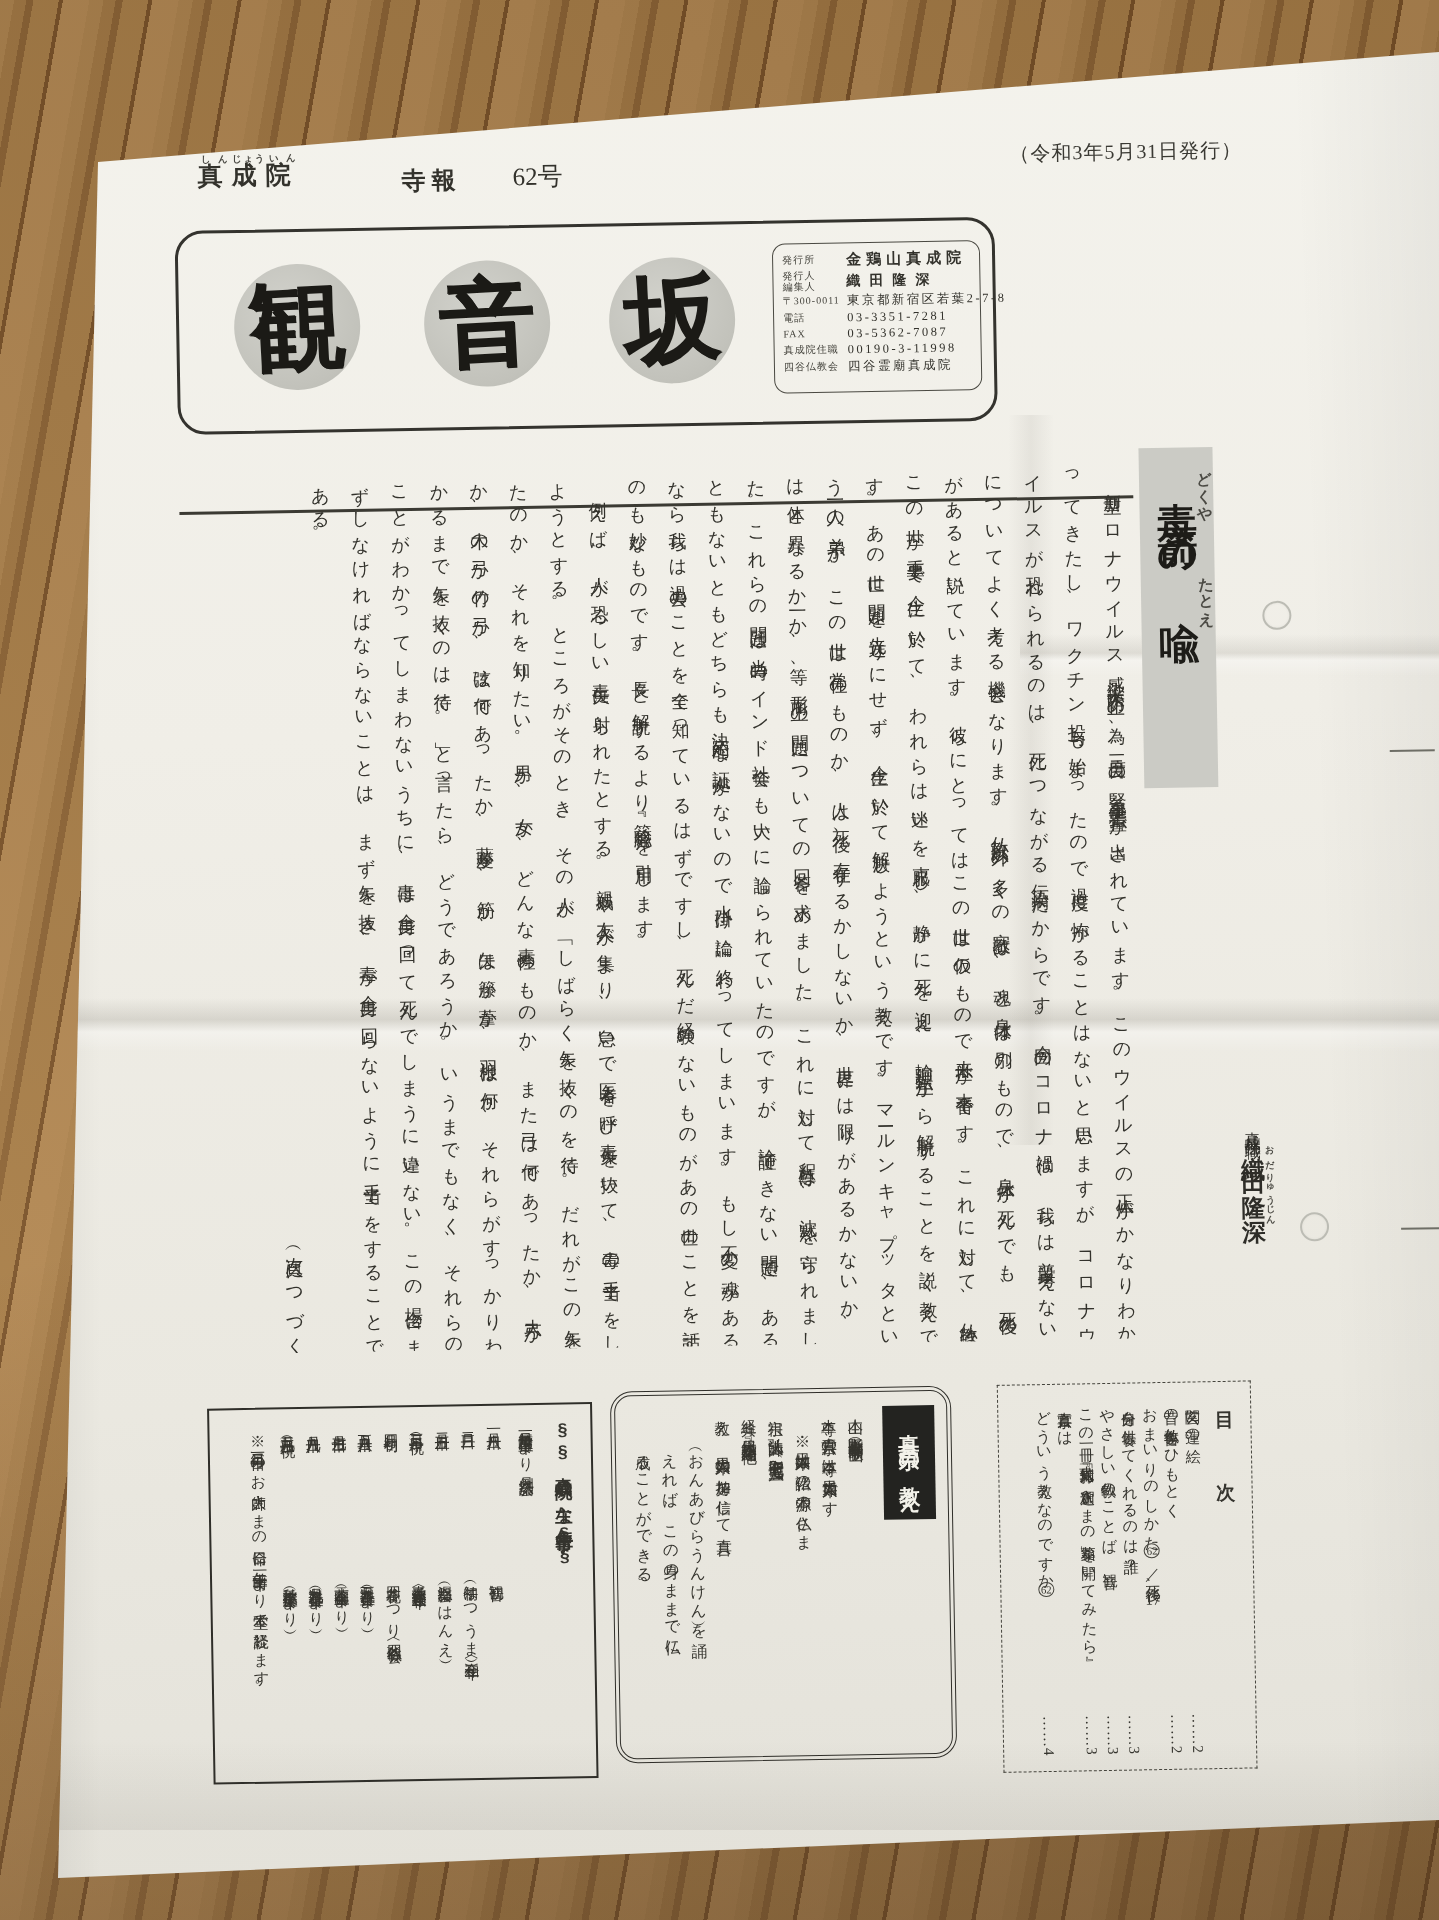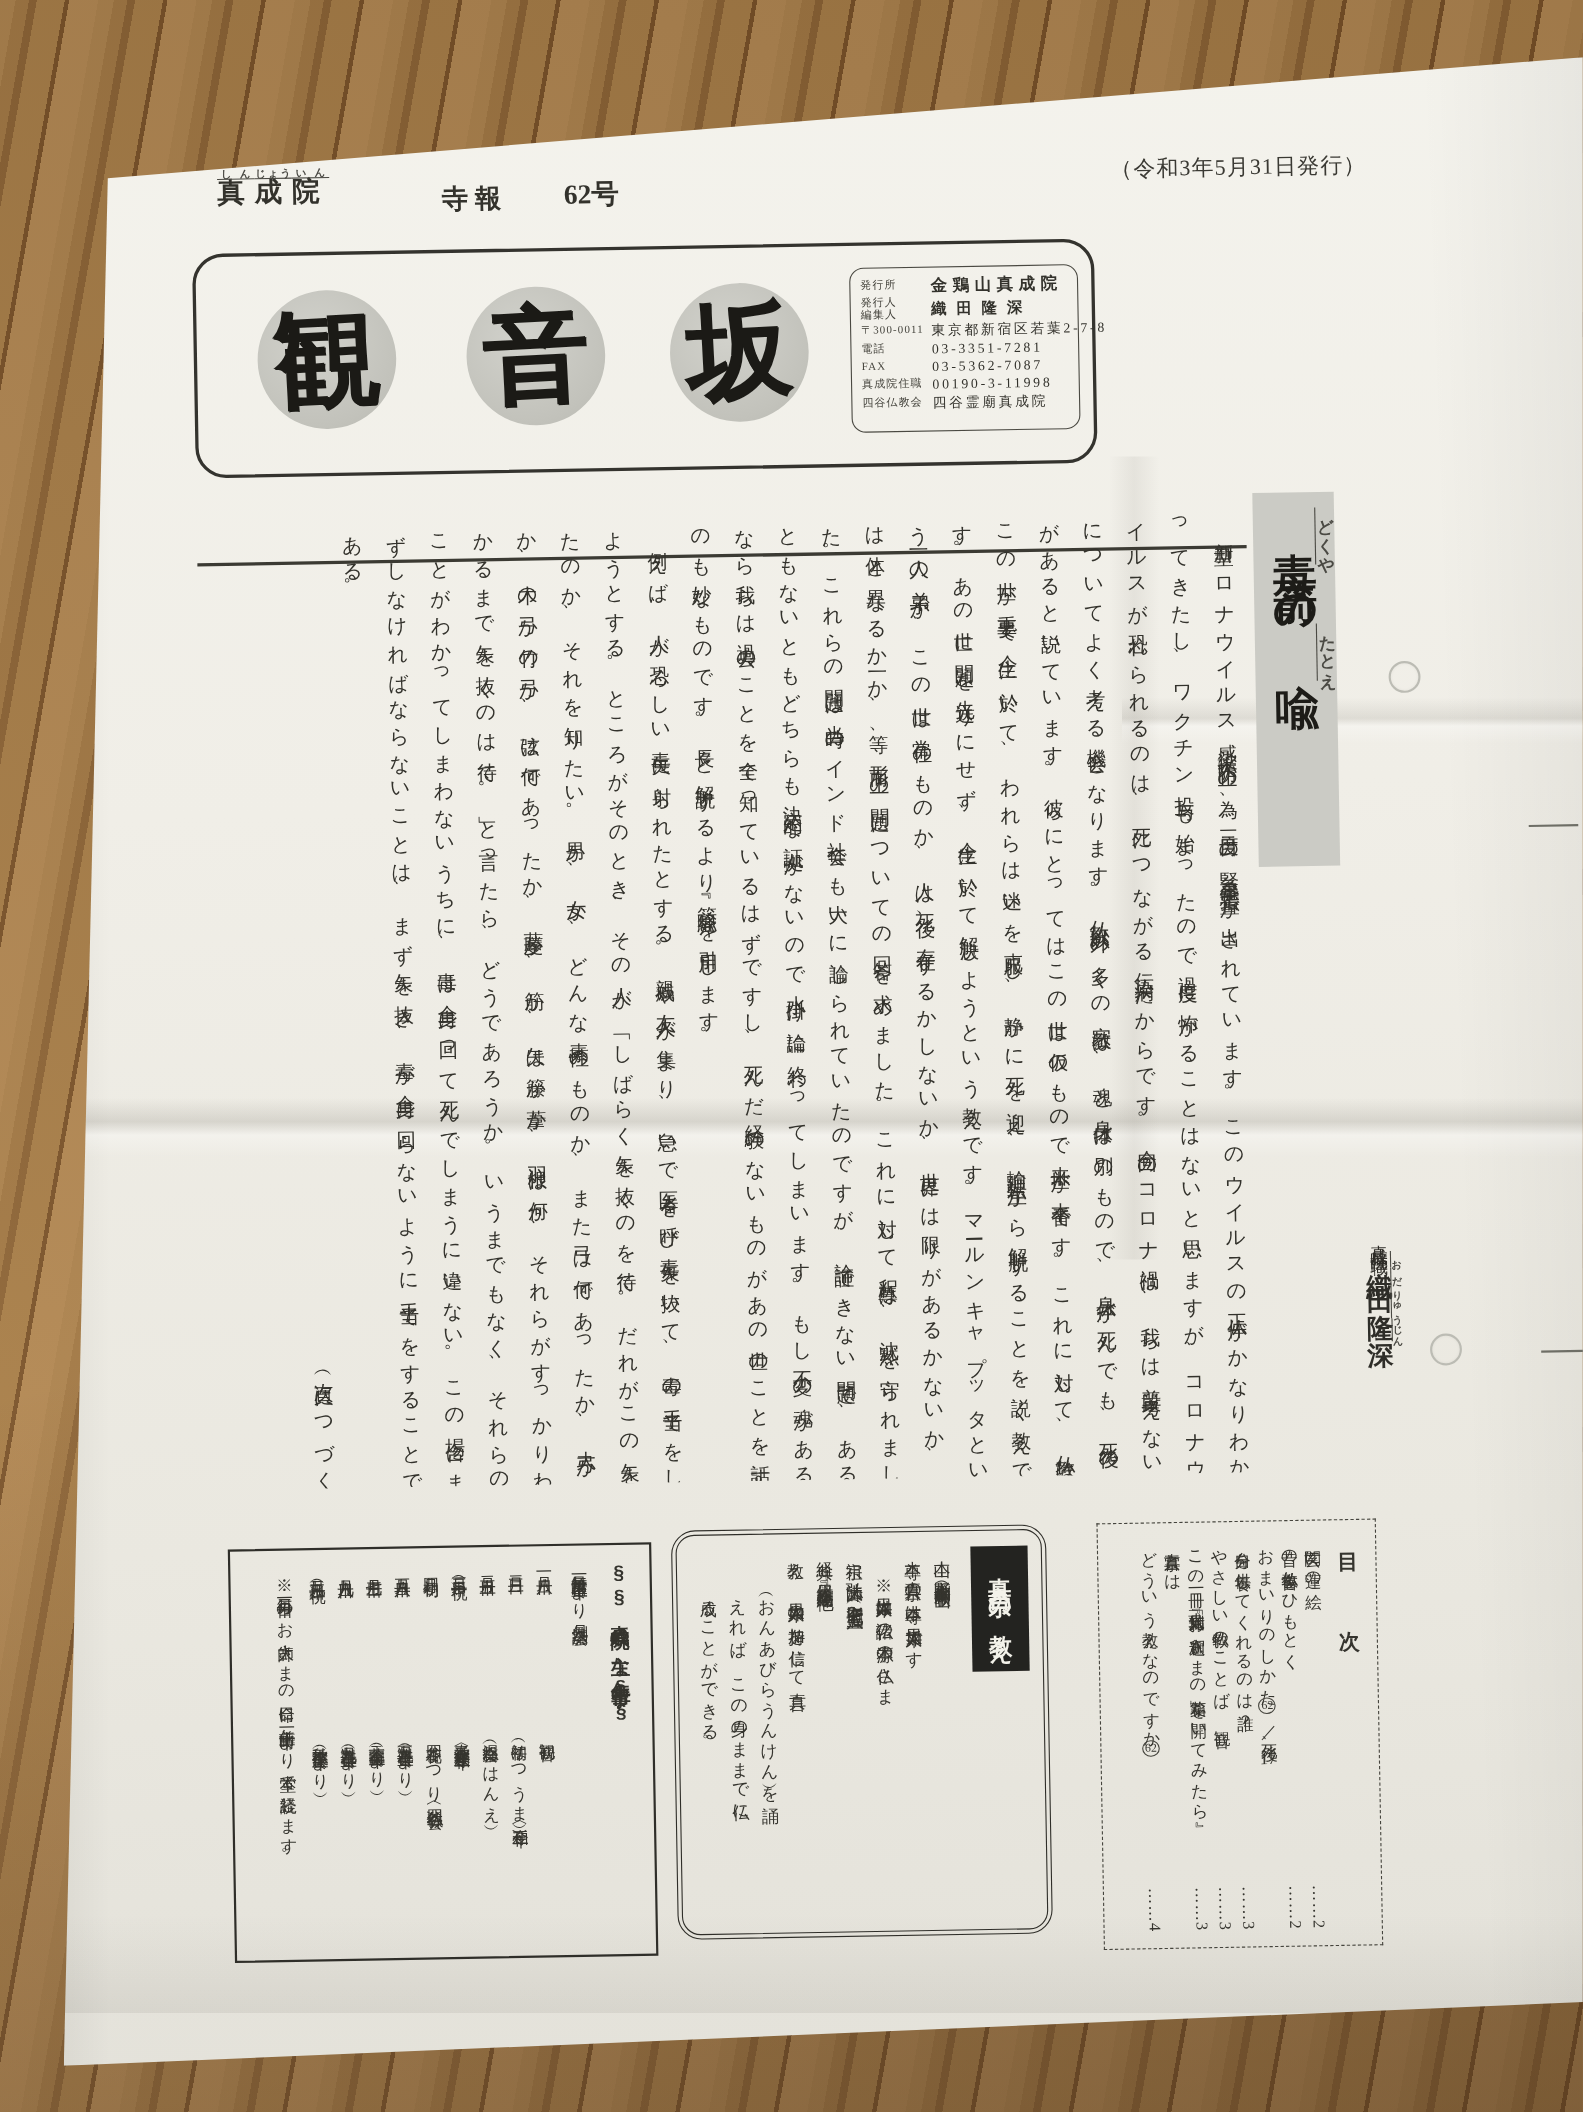--- a/index.html
+++ b/index.html
@@ -27,26 +27,26 @@
     background:linear-gradient(180deg,rgba(0,0,0,0),rgba(60,55,45,.10) 45%,rgba(255,255,255,.30) 62%,rgba(0,0,0,0));}
   #crease2{left:0;top:998px;width:1439px;height:54px;
     background:linear-gradient(180deg,rgba(0,0,0,0),rgba(60,55,45,.13) 40%,rgba(255,255,255,.32) 63%,rgba(0,0,0,0));}
   #crease3{left:1008px;top:415px;width:46px;height:730px;
     background:linear-gradient(90deg,rgba(0,0,0,0),rgba(60,55,45,.07),rgba(0,0,0,0));}
   #crease4{left:0;top:1740px;width:1439px;height:90px;
     background:linear-gradient(180deg,rgba(0,0,0,0),rgba(60,55,45,.08));}
 
   #content{position:absolute;inset:0;transform:rotate(-1deg);transform-origin:700px 1000px;color:#2e2d28;}
   .v{writing-mode:vertical-rl;text-orientation:mixed;}
-  ruby rt{font-size:.38em;letter-spacing:0;color:#4a4943;text-decoration:underline;}
+  ruby rt{font-size:.38em;letter-spacing:0;color:#4a4943;}
 
   
   #temple{position:absolute;left:212px;top:146px;font-size:25px;font-weight:bold;letter-spacing:9px;color:#33322c;}
   #jiho{position:absolute;left:416px;top:160px;font-size:24px;font-weight:bold;letter-spacing:6px;color:#33322c;}
-  #issue{position:absolute;left:527px;top:157px;font-size:25px;font-weight:bold;color:#33322c;}
+  #issue{position:absolute;left:527px;top:157px;font-size:25px;font-weight:normal;color:#33322c;}
   #pubdate{position:absolute;left:1024px;top:146px;font-size:20px;letter-spacing:1px;color:#3a3933;}
 
   
   #banner{position:absolute;left:188px;top:222px;width:814px;height:198px;
     border:3px solid #34332e;border-radius:28px;}
   .circle{position:absolute;width:126px;height:126px;border-radius:50%;top:32px;
     background:radial-gradient(circle at 42% 38%,#d2d2cc,#c2c2bb 70%,#b8b8b1);
     display:flex;align-items:center;justify-content:center;}
   .circle:nth-child(1){left:55px;}
   .circle:nth-child(2){left:245px;}

